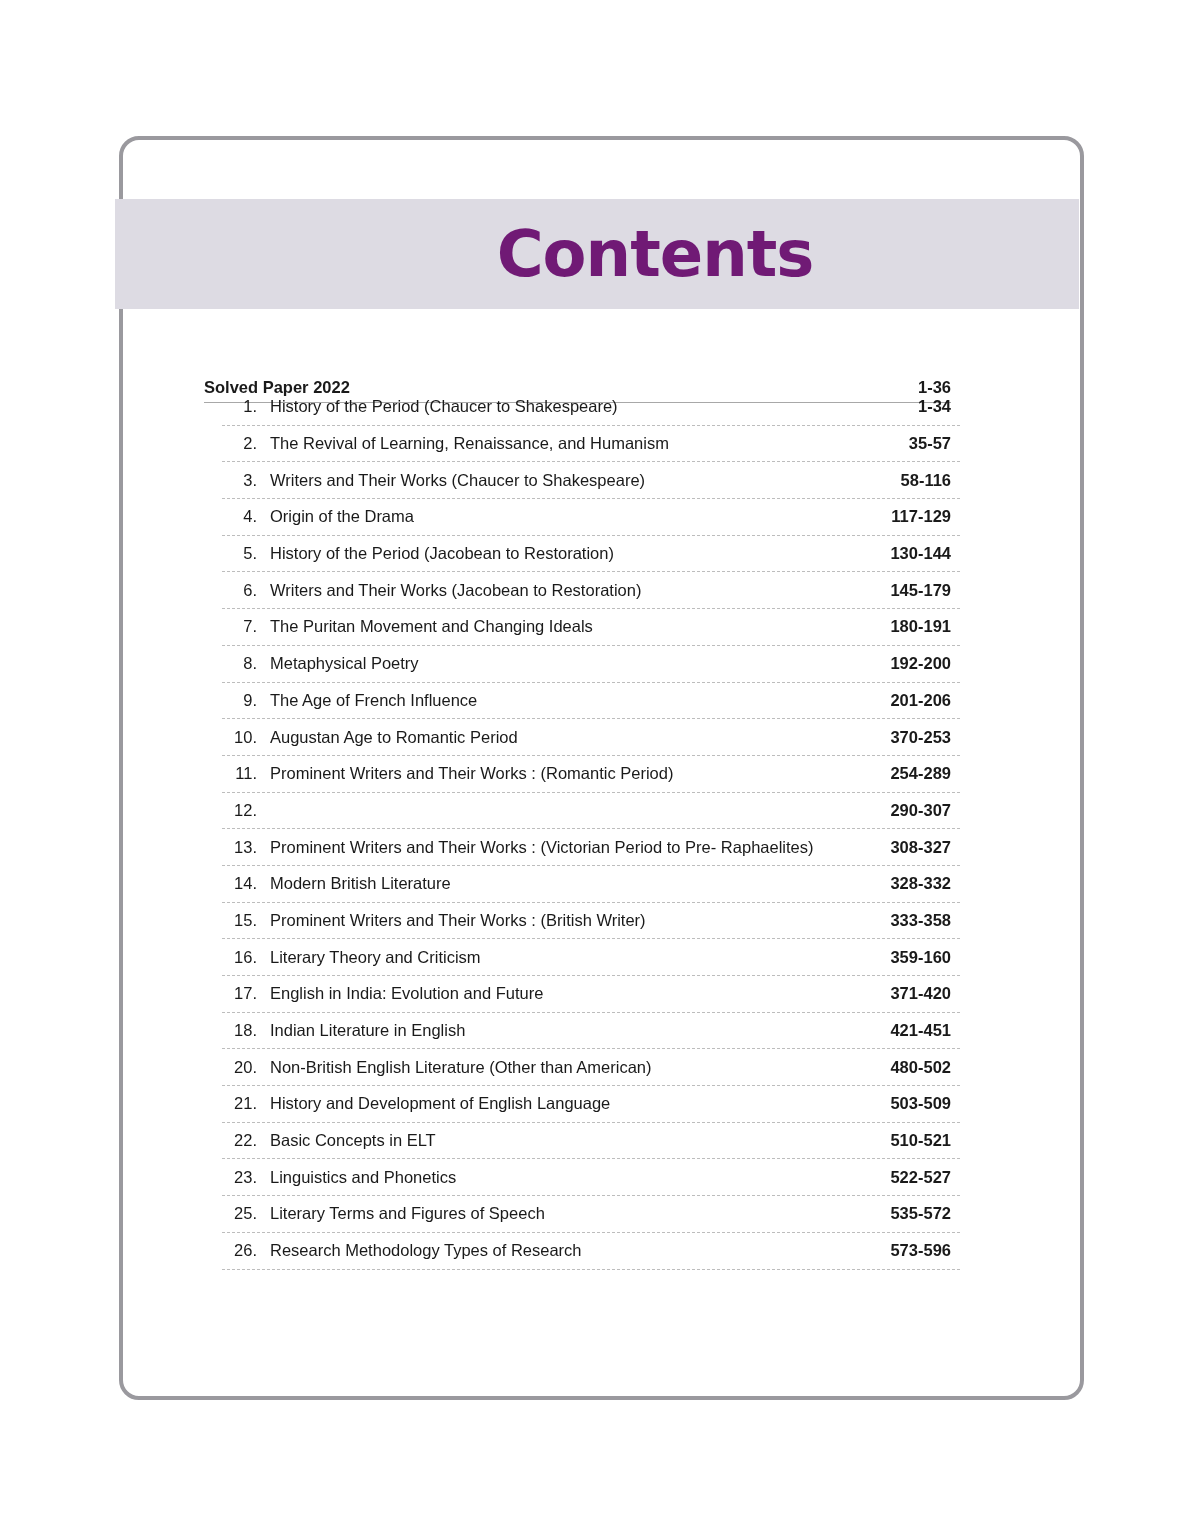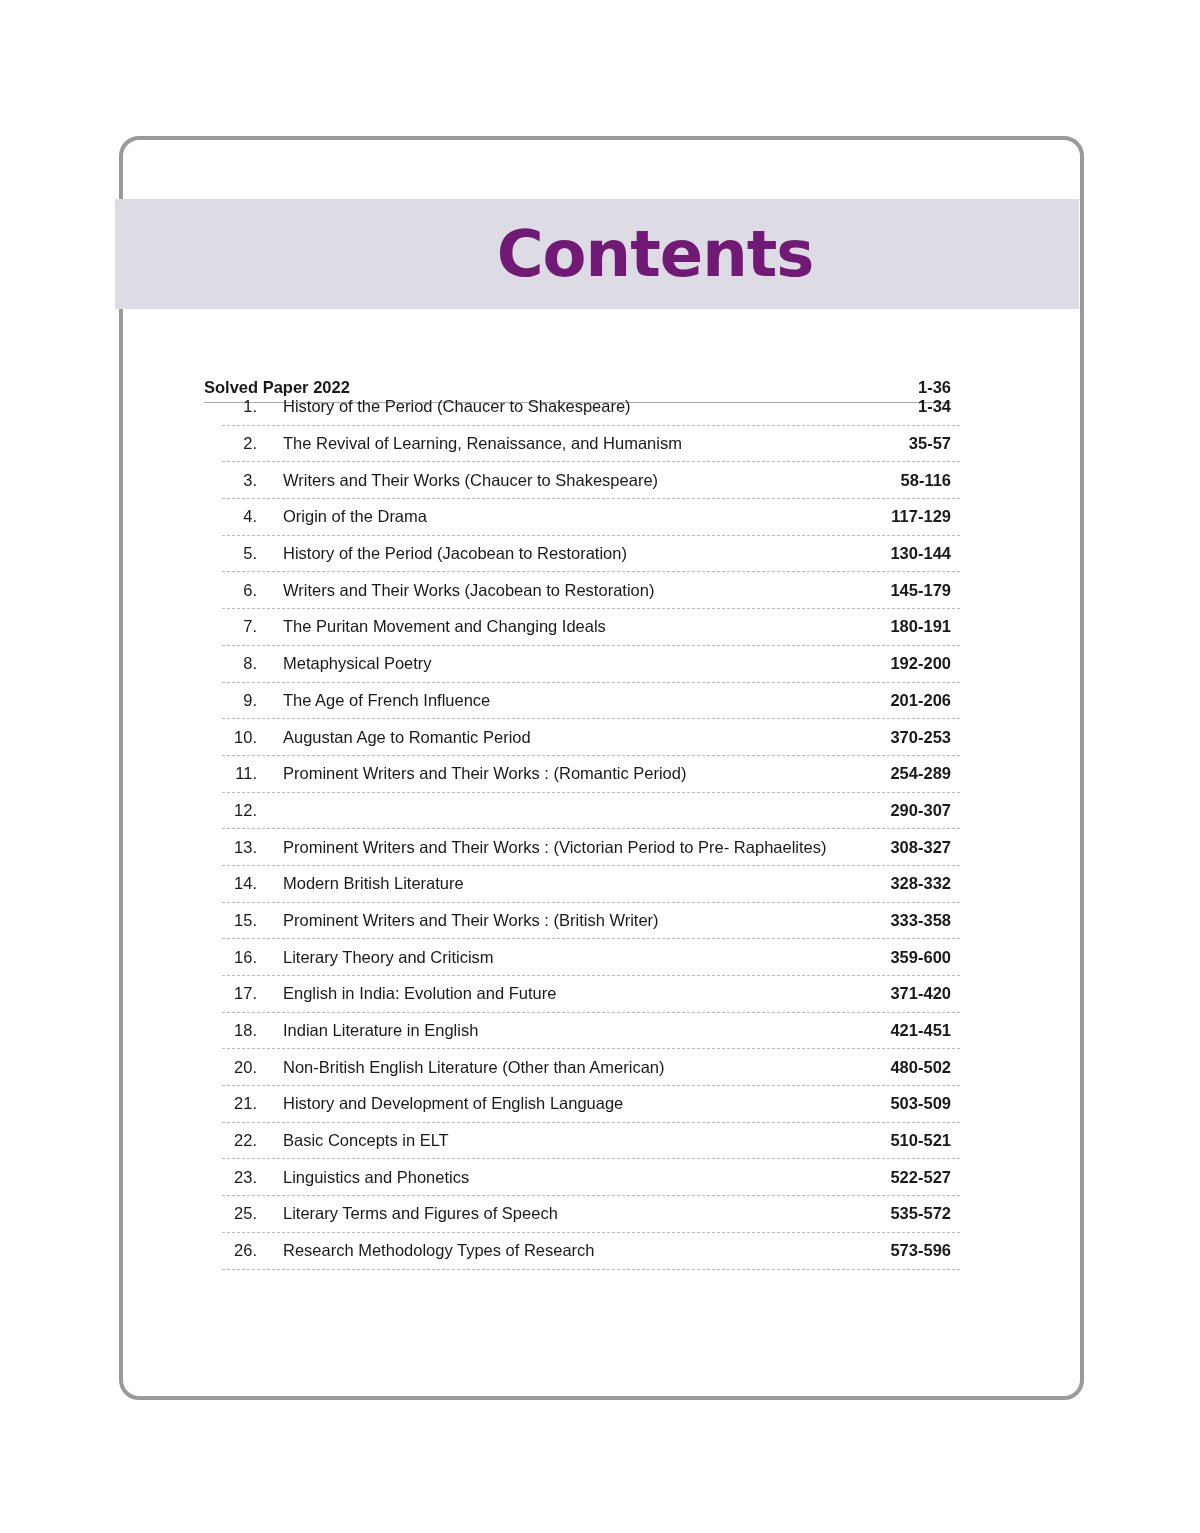--- a/index.html
+++ b/index.html
@@ -4,21 +4,21 @@
 <style>
   html,body{margin:0;padding:0;background:#fff;}
   body{width:1200px;height:1533px;position:relative;font-family:"Liberation Sans",sans-serif;color:#1a1a1a;}
   .frame{position:absolute;left:119px;top:136px;width:957px;height:1256px;border:4px solid #9a999e;border-radius:20px;box-sizing:content-box;}
   .band{position:absolute;left:115px;top:199px;width:964px;height:110px;background:#dddbe3;}
   .title{position:absolute;left:115px;top:199px;width:1080px;height:110px;display:flex;align-items:center;justify-content:center;font-family:"DejaVu Sans",sans-serif;font-weight:bold;font-size:64px;letter-spacing:-1px;color:#701a75;}
   .solved{position:absolute;left:204px;top:356px;width:747px;height:30px;border-bottom:1.5px solid #a8a8a8;display:flex;justify-content:space-between;align-items:center;font-weight:bold;font-size:16.5px;margin-top:16px;}
   .rows{position:absolute;left:222px;top:389px;width:738px;}
   .row{height:36.7px;border-bottom:1px dashed #bdbdbd;display:flex;align-items:center;box-sizing:border-box;font-size:16.5px;position:relative;}
   .row .num{width:35px;text-align:right;flex:none;}
-  .row .lbl{margin-left:26px;flex:1;white-space:nowrap;}
+  .row .lbl{margin-left:13px;flex:1;white-space:nowrap;}
   .row .pg{position:absolute;right:9px;font-weight:bold;}
 </style>
 </head>
 <body>
 
 <div class="frame"></div>
 <div class="band"></div>
 <div class="title">Contents</div>
 
 <div class="solved">
@@ -97,21 +97,21 @@
       <span class="pg">328-332</span>
     </div>
     <div class="row">
       <span class="num">15.</span>
       <span class="lbl">Prominent Writers and Their Works : (British Writer)</span>
       <span class="pg">333-358</span>
     </div>
     <div class="row">
       <span class="num">16.</span>
       <span class="lbl">Literary Theory and Criticism</span>
-      <span class="pg">359-600</span>
+      <span class="pg">359-160</span>
     </div>
     <div class="row">
       <span class="num">17.</span>
       <span class="lbl">English in India: Evolution and Future</span>
       <span class="pg">371-420</span>
     </div>
     <div class="row">
       <span class="num">18.</span>
       <span class="lbl">Indian Literature in English</span>
       <span class="pg">421-451</span>

